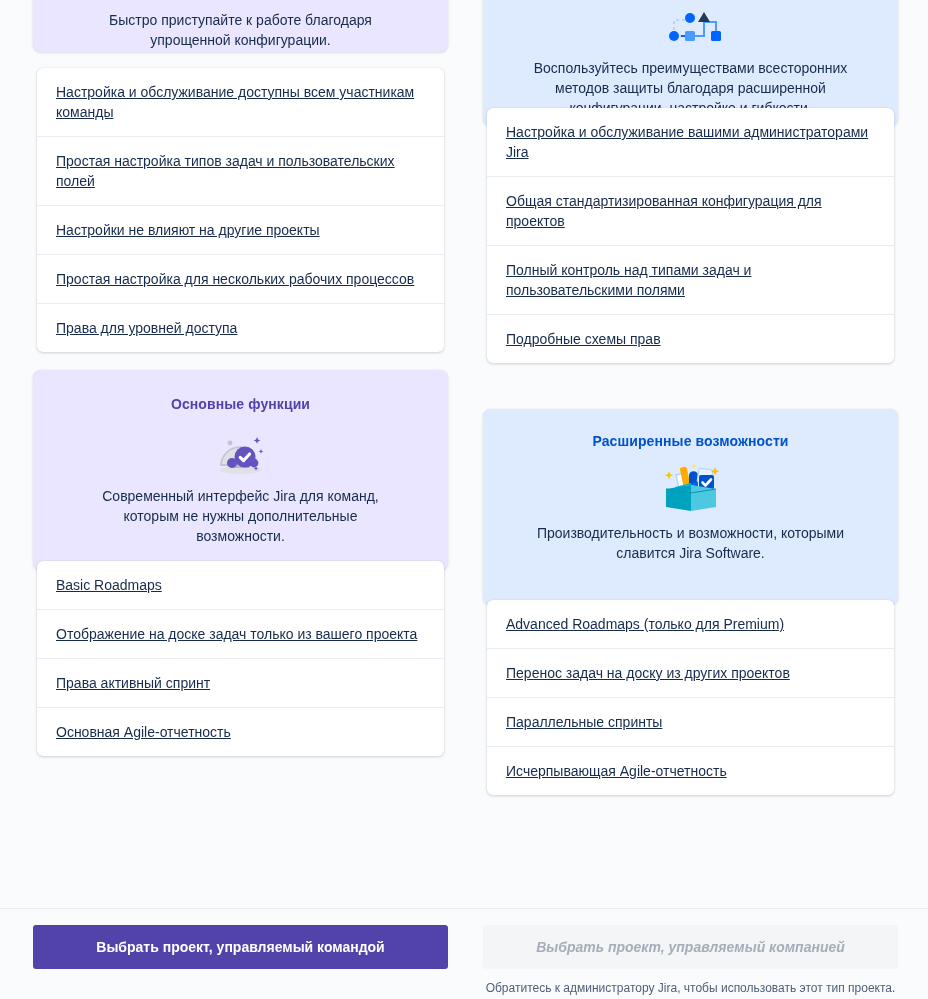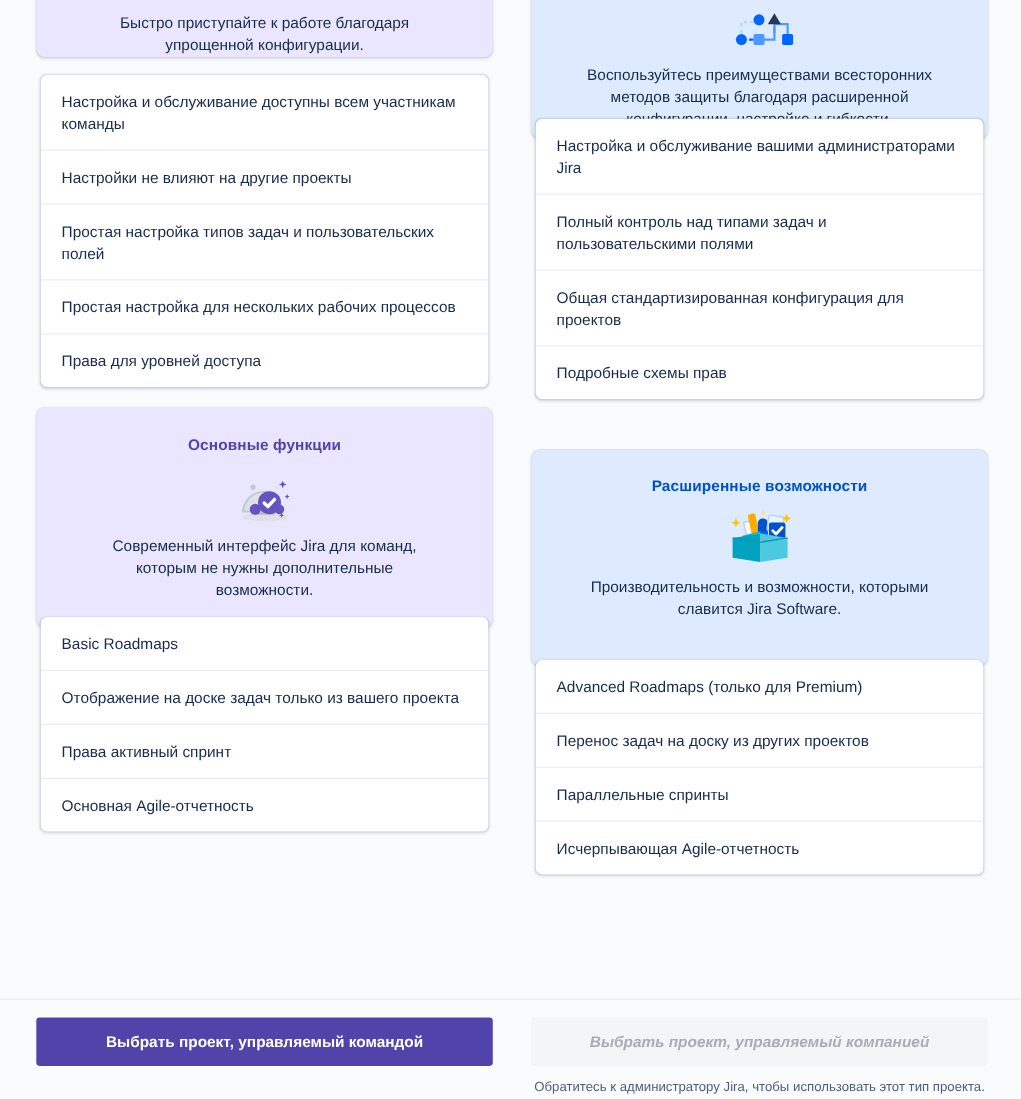--- a/index.html
+++ b/index.html
@@ -67,20 +67,21 @@
     box-shadow: 0 1px 3px rgba(9,30,66,0.18), 0 0 1px rgba(9,30,66,0.12);
     overflow: hidden;
     z-index: 3;
   }
   .feature-item {
     font-size: 14px;
     line-height: 20px;
     color: #172B4D;
     padding: 14px 19px;
     border-top: 1px solid #EBECF0;
+    text-decoration: underline;
   }
   .feature-item:first-child { border-top: none; }
 
   
   
   #card-team-top    { left: 33px;  top: -60px; height: 112px; }
   #card-team-top .card-head { padding-top: 70px; }
   #list-team-top    { left: 37px;  top: 68px;  width: 407px; }
 
   
@@ -162,22 +163,22 @@
 <div class="page">
 
   <div class="card card-purple" id="card-team-top">
     <div class="card-head">
       <div class="card-desc">Быстро приступайте к работе благодаря упрощенной конфигурации.</div>
     </div>
   </div>
 
   <div class="feature-list" id="list-team-top">
     <div class="feature-item">Настройка и обслуживание доступны всем участникам команды</div>
+    <div class="feature-item">Простая настройка типов задач и пользовательских полей</div>
     <div class="feature-item">Настройки не влияют на другие проекты</div>
-    <div class="feature-item">Простая настройка типов задач и пользовательских полей</div>
     <div class="feature-item">Простая настройка для нескольких рабочих процессов</div>
     <div class="feature-item">Права для уровней доступа</div>
   </div>
 
   <div class="card card-purple" id="card-team-bottom">
     <div class="card-head">
       <div class="card-title purple">Основные функции</div>
       <div class="illus">
         <svg width="62" height="50" viewBox="0 0 62 50" aria-hidden="true">
           <ellipse cx="31" cy="44" rx="21" ry="4" fill="#DFE1E6"></ellipse>
@@ -223,22 +224,22 @@
           <path d="M44 20 l0 -6" stroke="#4C9AFF" stroke-width="2"></path>
         </svg>
       </div>
       <div class="head-spacer-md"></div>
       <div class="card-desc">Воспользуйтесь преимуществами всесторонних методов защиты благодаря расширенной конфигурации, настройке и гибкости.</div>
     </div>
   </div>
 
   <div class="feature-list" id="list-company-top">
     <div class="feature-item">Настройка и обслуживание вашими администраторами Jira</div>
+    <div class="feature-item">Общая стандартизированная конфигурация для проектов</div>
     <div class="feature-item">Полный контроль над типами задач и пользовательскими полями</div>
-    <div class="feature-item">Общая стандартизированная конфигурация для проектов</div>
     <div class="feature-item">Подробные схемы прав</div>
   </div>
 
   <div class="card card-blue" id="card-company-bottom">
     <div class="card-head">
       <div class="card-title blue">Расширенные возможности</div>
       <div class="illus">
         <svg width="66" height="52" viewBox="0 0 66 52" aria-hidden="true">
           <path d="M18 14 L26 12 L30 30 L22 32 Z" fill="#FFFFFF" stroke="#B3D4FF" stroke-width="1.4"></path>
           <rect x="24" y="6" width="7" height="24" rx="2" transform="rotate(-12 27 18)" fill="#FFAB00"></rect>

